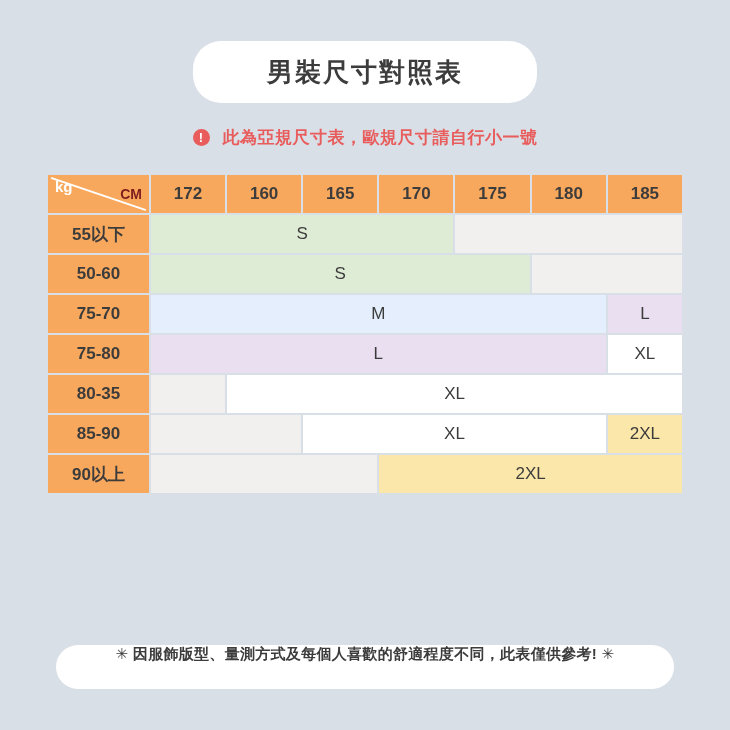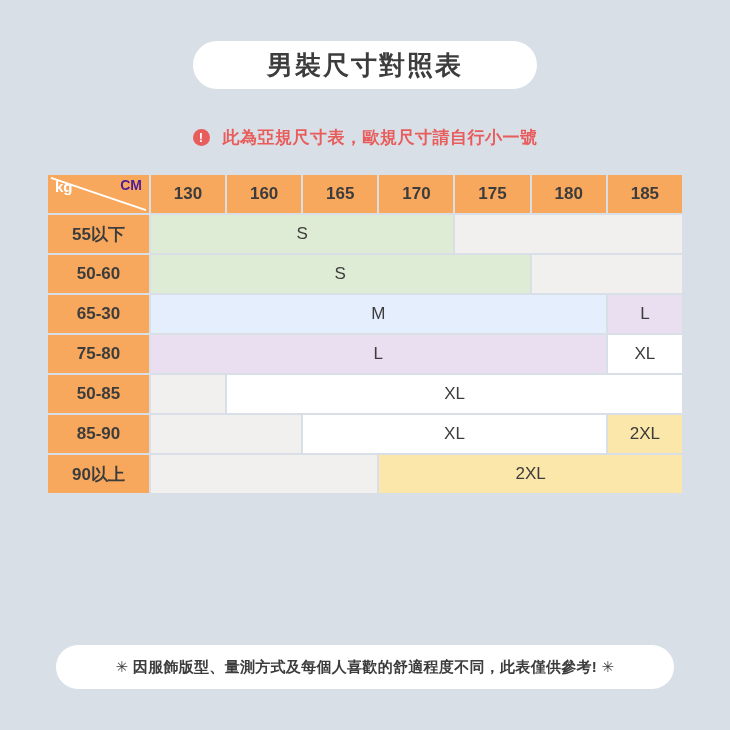--- a/index.html
+++ b/index.html
@@ -19,21 +19,21 @@
     height: 730px;
     box-sizing: border-box;
   }
 
   
   #title-pill {
     position: absolute;
     left: 193px;
     top: 41px;
     width: 344px;
-    height: 48px;
+    height: 62px;
     background: #ffffff;
     border-radius: 28px;
     display: flex;
     align-items: center;
     justify-content: center;
   }
   #title-text {
     font-size: 26px;
     font-weight: bold;
     color: #3c3c3c;
@@ -113,24 +113,24 @@
   .corner .diag {
     position: absolute;
     inset: 0;
     width: 100%;
     height: 100%;
     display: block;
   }
   .corner .cm {
     position: absolute;
     right: 7px;
-    top: 2px;
+    top: 11px;
     font-size: 14px;
     font-weight: bold;
-    color: #4c1d95;
+    color: #7f1d1d;
     text-align: center;
   }
   .corner .kg {
     position: absolute;
     left: 7px;
     bottom: 18px;
     font-size: 15px;
     font-weight: bold;
     color: #ffffff;
   }
@@ -146,21 +146,21 @@
   
   #footer-pill {
     position: absolute;
     left: 56px;
     top: 645px;
     width: 618px;
     height: 44px;
     background: #ffffff;
     border-radius: 22px;
     display: flex;
-    align-items: center;
+    align-items: flex-start;
     justify-content: center;
   }
   #footer-text {
     font-size: 15px;
     font-weight: bold;
     color: #3c3c3c;
     letter-spacing: 0.3px;
   }
 </style>
 </head>
@@ -190,50 +190,50 @@
     </colgroup>
     <tbody id="table-body">
         <tr>
           <td class="corner">
             <svg class="diag" viewBox="0 0 100 40" preserveAspectRatio="none">
               <line x1="3" y1="3" x2="97" y2="37" stroke="#ffffff" stroke-width="2" vector-effect="non-scaling-stroke"></line>
             </svg>
             <span class="cm">CM</span>
             <span class="kg">kg</span>
           </td>
-          <td class="hdr">130</td>
+          <td class="hdr">172</td>
           <td class="hdr">160</td>
           <td class="hdr">165</td>
           <td class="hdr">170</td>
           <td class="hdr">175</td>
           <td class="hdr">180</td>
           <td class="hdr">185</td>
         </tr>
         <tr>
           <td class="rowlabel">55以下</td>
           <td class="fill-green" colspan="4">S</td>
           <td class="fill-empty" colspan="3"></td>
         </tr>
         <tr>
           <td class="rowlabel">50-60</td>
           <td class="fill-green" colspan="5">S</td>
           <td class="fill-empty" colspan="2"></td>
         </tr>
         <tr>
-          <td class="rowlabel">65-30</td>
+          <td class="rowlabel">75-70</td>
           <td class="fill-blue" colspan="6">M</td>
           <td class="fill-purple" colspan="1">L</td>
         </tr>
         <tr>
           <td class="rowlabel">75-80</td>
           <td class="fill-purple" colspan="6">L</td>
           <td class="fill-pink" colspan="1">XL</td>
         </tr>
         <tr>
-          <td class="rowlabel">50-85</td>
+          <td class="rowlabel">80-35</td>
           <td class="fill-empty" colspan="1"></td>
           <td class="fill-pink" colspan="6">XL</td>
         </tr>
         <tr>
           <td class="rowlabel">85-90</td>
           <td class="fill-empty" colspan="2"></td>
           <td class="fill-pink" colspan="4">XL</td>
           <td class="fill-yellow" colspan="1">2XL</td>
         </tr>
         <tr>

